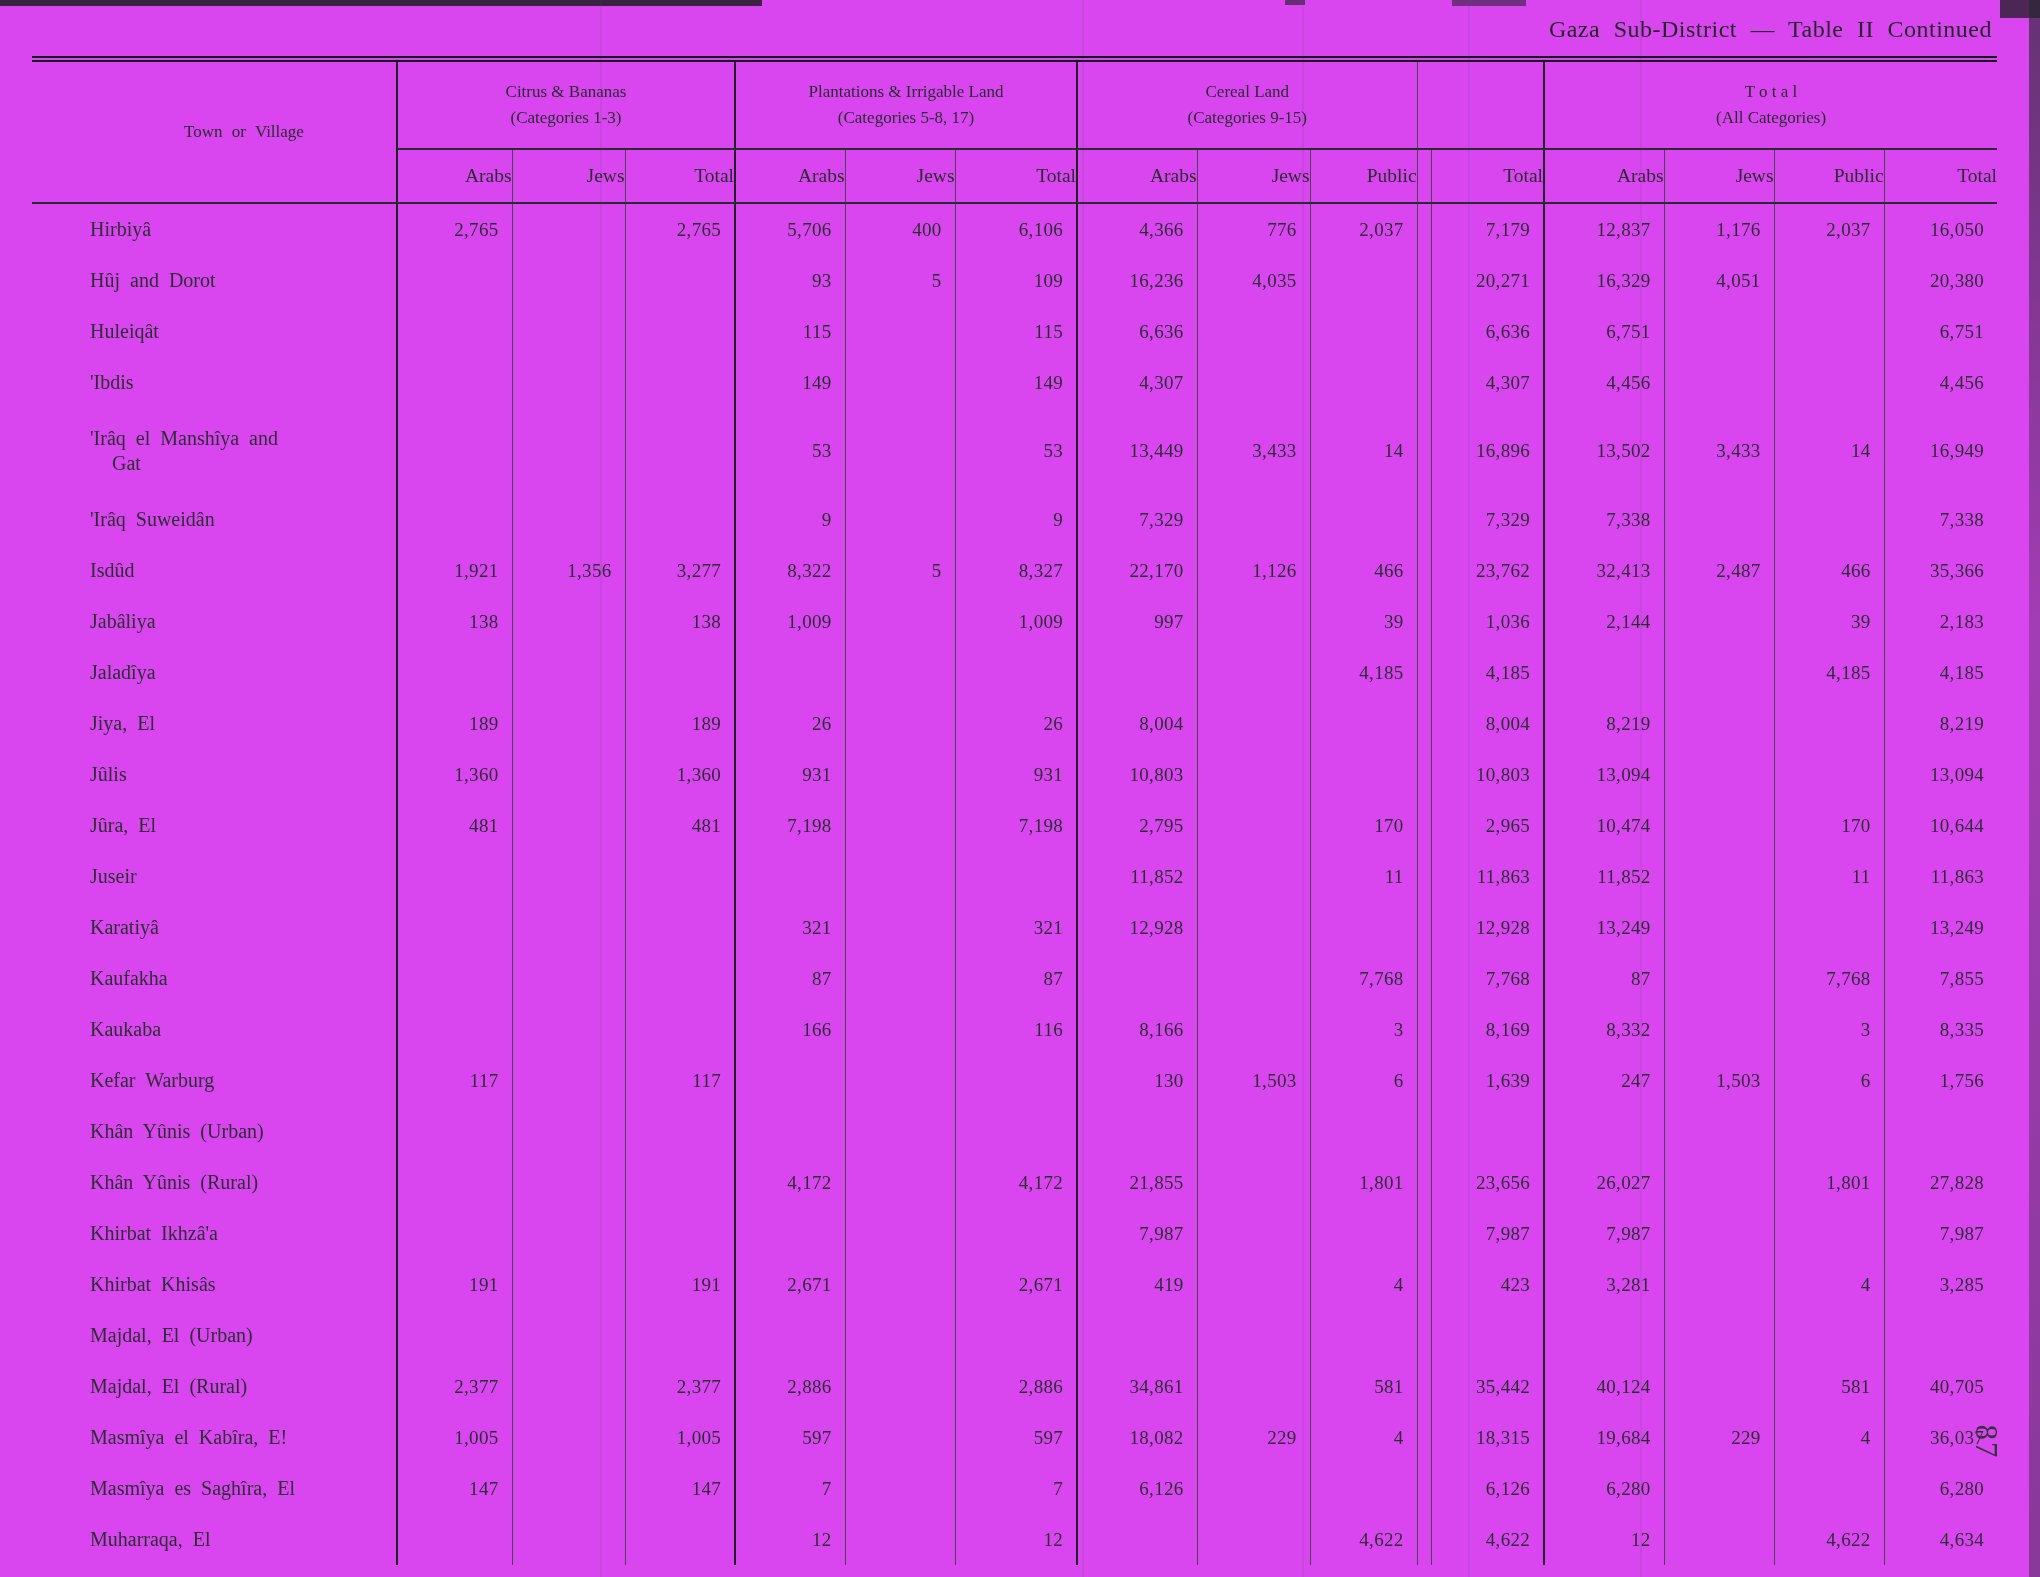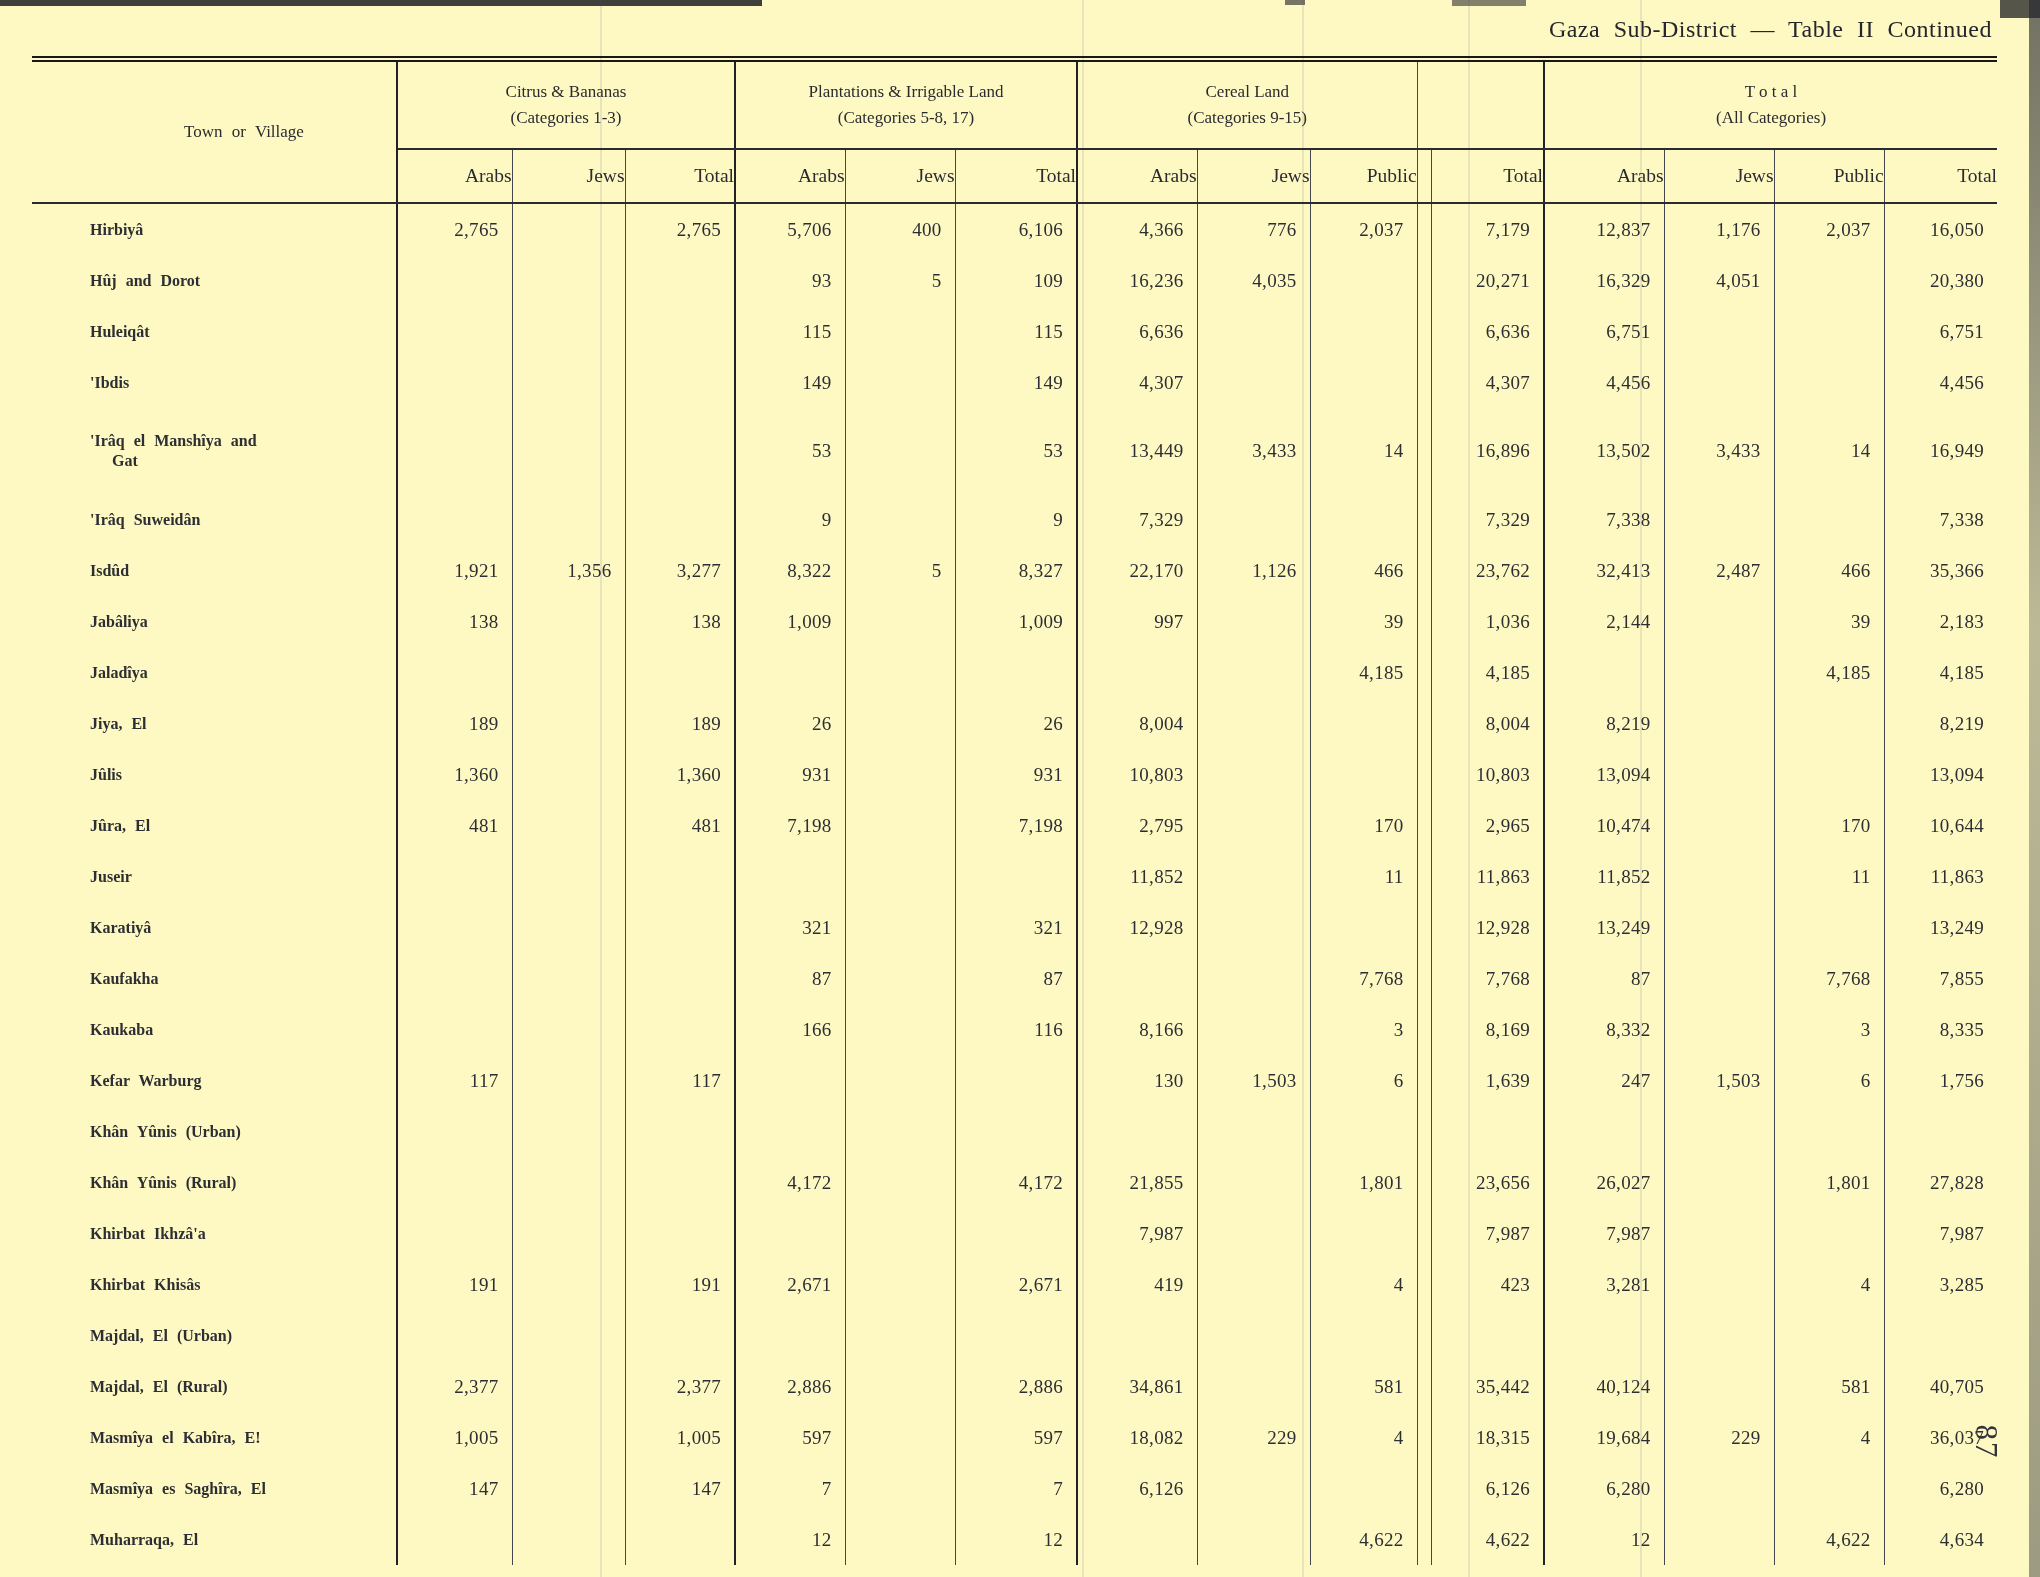--- a/index.html
+++ b/index.html
@@ -1,19 +1,19 @@
 <!DOCTYPE html>
 <html><head>
 <meta charset="utf-8">
 <style>
   html,body{margin:0;padding:0;background:#b9bcc9;}
   .sheet{
     position:relative;
     width:2040px;height:1577px;
-    background:#fef9c3;
+    background:#d946ef;
     overflow:hidden;
     font-family:"Liberation Serif","DejaVu Serif",serif;
     color:#2c2e33;
   }
   
   .streak{position:absolute;top:0;bottom:0;width:2px;background:rgba(70,80,115,.12);pointer-events:none;}
   .artifact{position:absolute;background:#1c1d22;pointer-events:none;}
   .edge-right{position:absolute;top:0;right:0;width:11px;height:100%;
     background:linear-gradient(180deg,rgba(38,40,48,.65),rgba(38,40,48,.30) 40%,rgba(38,40,48,.45));pointer-events:none;}
   .title{
@@ -35,21 +35,21 @@
   .r-thin{border-right:1px solid #45474e;}
   .r-heavy{border-right:2px solid #202228;}
   .r-none{border-right:none;margin-left:28px;}
   
   tr.group-row th{height:86px;font-size:17px;line-height:1.55;text-align:center;border-bottom:2px solid #2a2b30;color:#2a2b30;}
   th.town-h{font-size:22px;text-align:left;padding-left:60px;word-spacing:5px;}
   tr.sub-row th{height:52px;font-size:19.5px;text-align:right;border-bottom:2px solid #2a2b30;color:#2a2b30;}
   
   td{height:51px;font-size:19px;}
   td.num{text-align:right;padding-right:13px;letter-spacing:.3px;}
-  td.town{font-size:16px;text-align:left;padding-left:58px;word-spacing:5px;line-height:1.25;font-weight:bold;}
+  td.town{font-size:20px;text-align:left;padding-left:58px;word-spacing:5px;line-height:1.25;}
   td.town .town2{padding-left:22px;}
   tr.tall td{height:86px;}
 </style>
 </head>
 <body>
 
 <div class="sheet">
 
   <div class="artifact" style="left:0;top:0;width:762px;height:6px;opacity:.85;"></div>
   <div class="artifact" style="left:1285px;top:0;width:20px;height:5px;opacity:.6;"></div>

